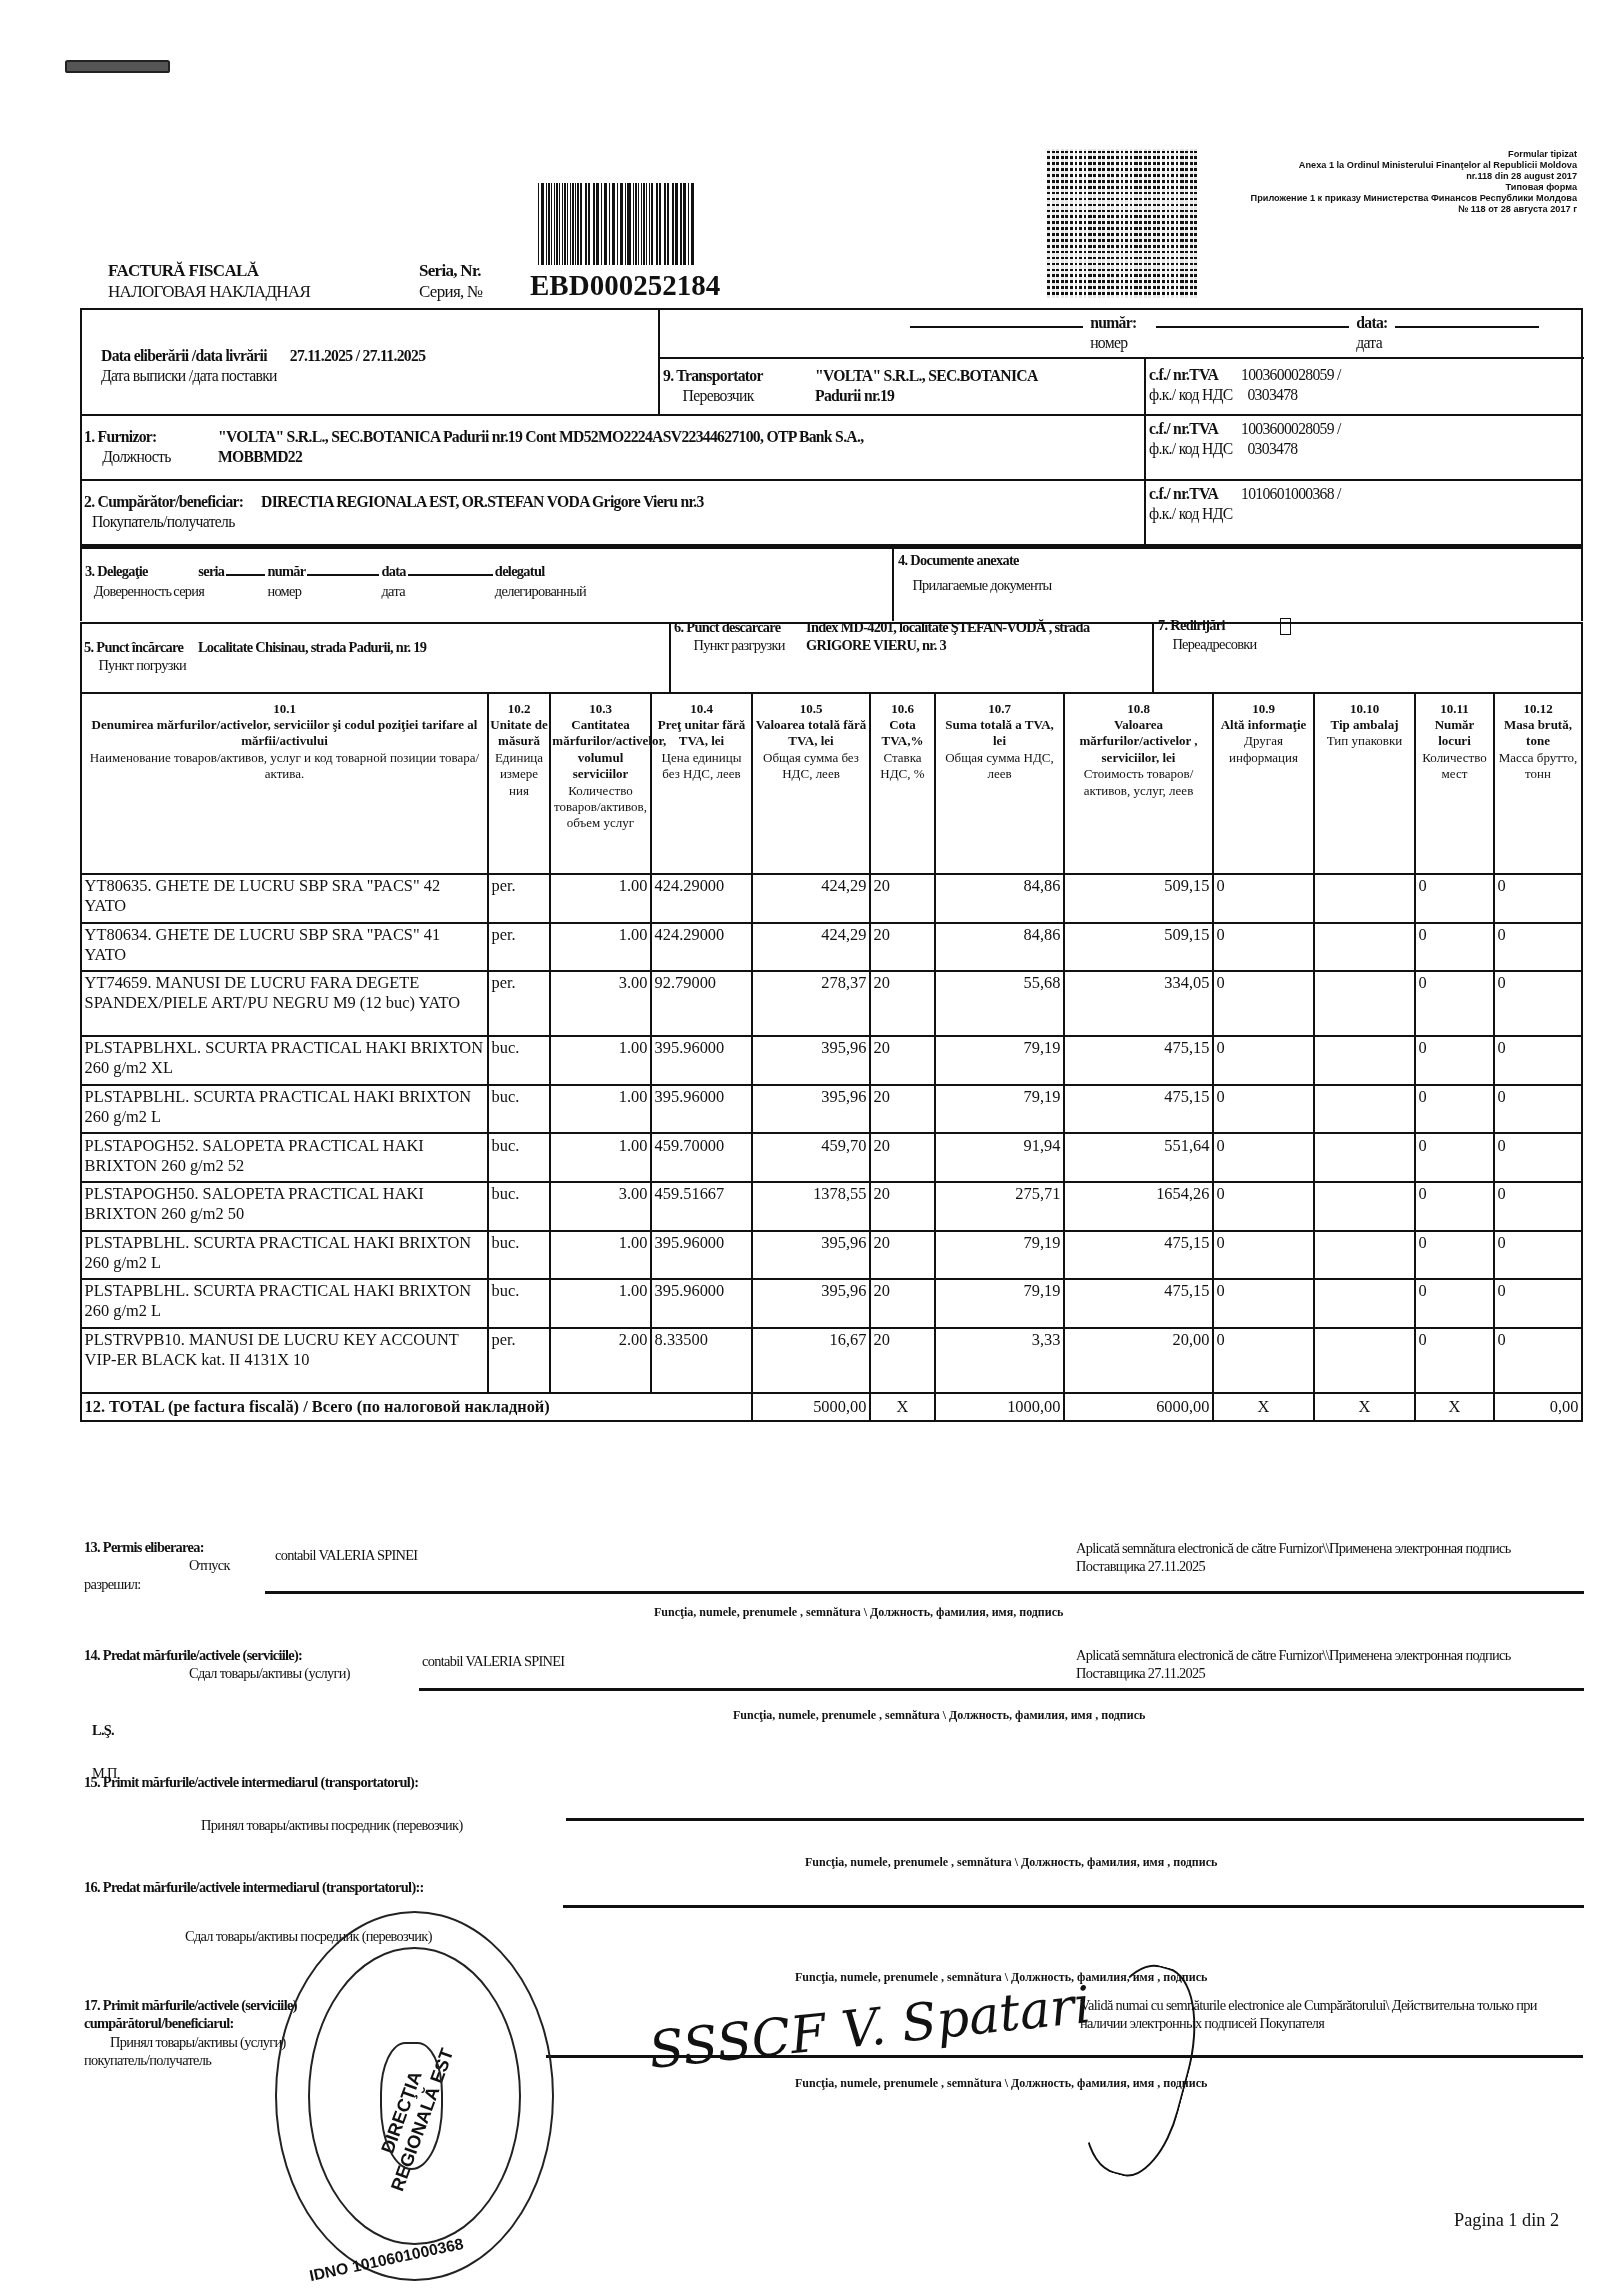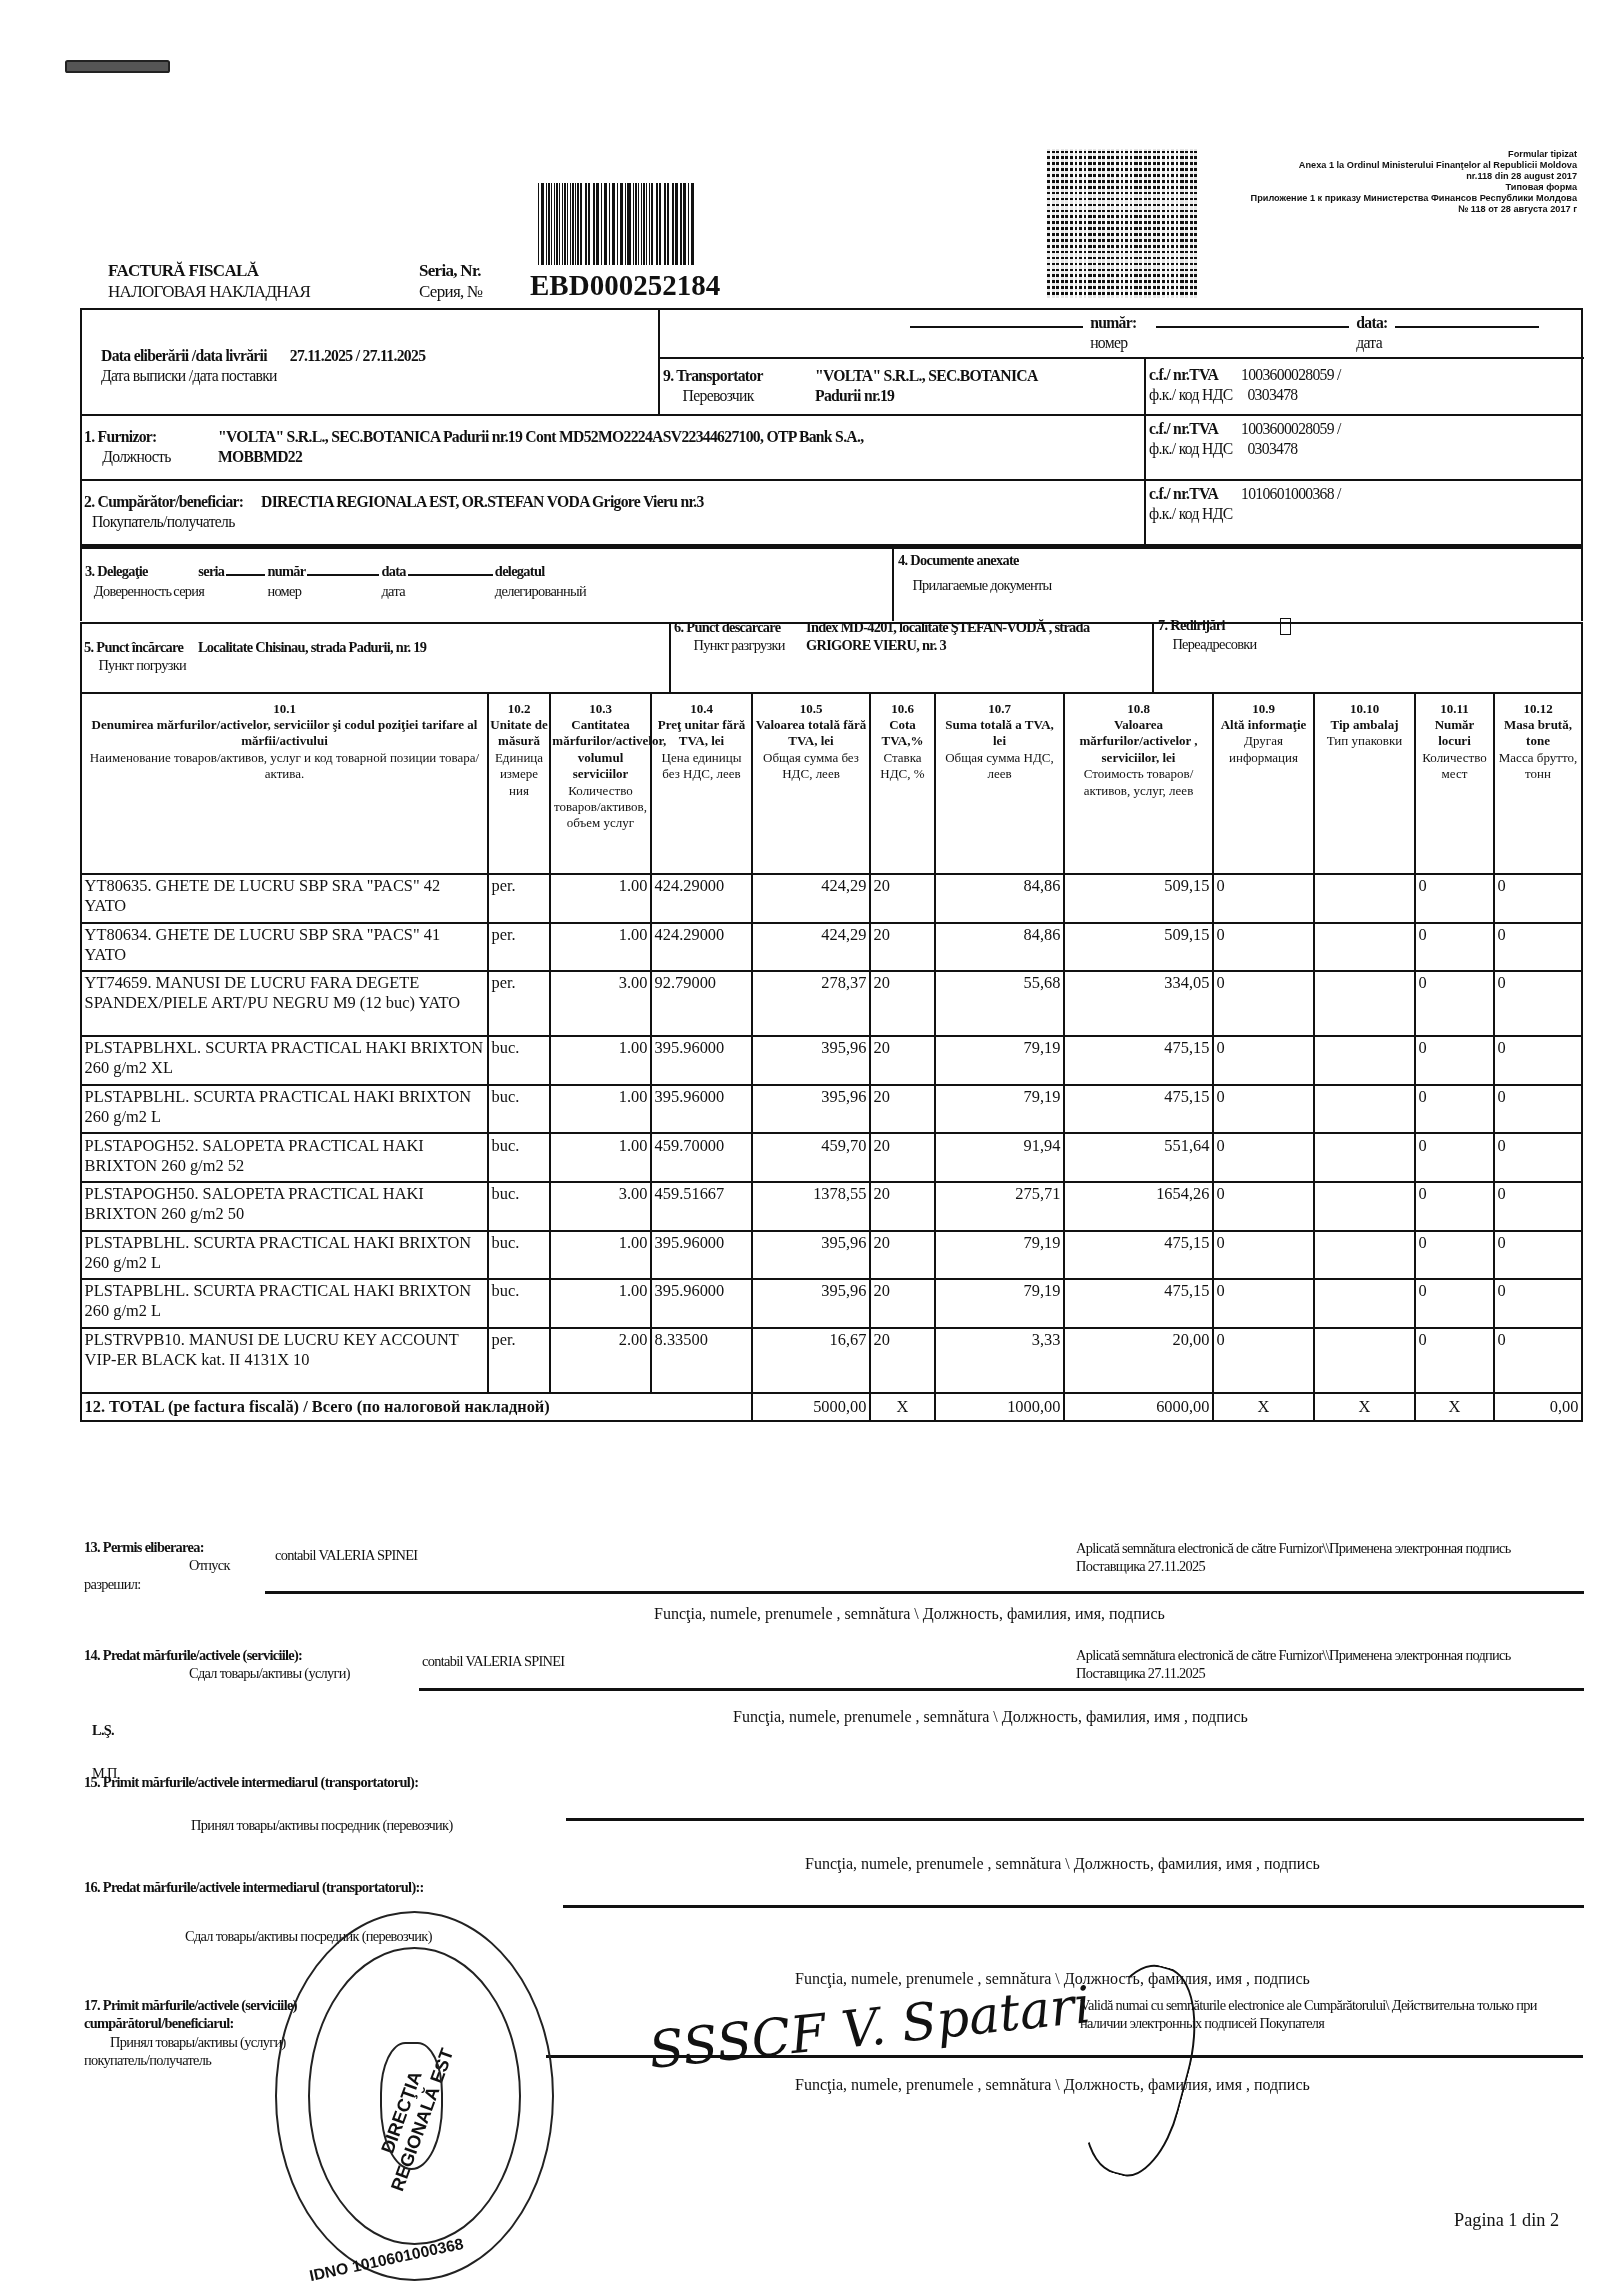--- a/index.html
+++ b/index.html
@@ -27,21 +27,21 @@
       repeating-linear-gradient(90deg,#111 0 2.6px,#fff 2.6px 4.6px,#111 4.6px 7.9px,#fff 7.9px 9.2px);}
   
   table#items{position:absolute;left:80px;top:692px;width:1503px;border-collapse:collapse;table-layout:fixed;}
   #items td,#items th{border:2px solid #111;font-size:16.4px;line-height:20px;padding:1.3px 2.6px;vertical-align:top;}
   #items th{font-size:13px;line-height:16.4px;font-weight:bold;text-align:center;padding:6.5px 1.3px;}
   #items th .ru{font-weight:normal;}
   #items tbody td{height:44px;}
   #items .r{text-align:right;}
   #items .c{text-align:center;}
   #items tr.total td{height:23.6px;vertical-align:middle;}
-  .sigcap{font-size:16px;font-weight:normal;text-align:center;}
+  .sigcap{font-size:12px;font-weight:bold;text-align:center;}
   .stamp{left:275px;top:1911px;width:275px;height:366px;border:2.6px solid #222;border-radius:50%;}
   .stamp2{left:308px;top:1947px;width:209px;height:294px;border:2px solid #222;border-radius:50%;}
   .stampTxt{font-family:"Liberation Sans",sans-serif;font-weight:bold;font-size:18.3px;}
 </style>
 </head>
 <body>
 
 <div class="abs" style="left:65px;top:60px;width:101px;height:9.2px;border:2px solid #222;border-radius:2.6px;background:#555;"></div>
 
 <div id="barcode" class="abs"></div>
@@ -439,21 +439,21 @@
 </div>
 <div class="abs cond f22" style="left:422px;top:1652px;">contabil VALERIA SPINEI</div>
 <div class="abs cond f22" style="left:1076px;top:1646px;width:458px;">Aplicată semnătura electronică de către Furnizor\\Применена электронная подпись Поставщика 27.11.2025</div>
 <div class="hline" style="left:419px;top:1688px;width:1165px;height:3.3px;"></div>
 <div class="abs sigcap" style="left:733px;top:1708px;">Funcţia, numele, prenumele , semnătura \ Должность, фамилия, имя , подпись</div>
 
 <div class="abs cond f22 b" style="left:92px;top:1721px;">L.Ş.</div>
 <div class="abs cond f22" style="left:92px;top:1764px;">М.П</div>
 
 <div class="abs cond f22 b" style="left:84px;top:1773px;">15. Primit mărfurile/activele intermediarul (transportatorul):</div>
-<div class="abs cond f22" style="left:191px;top:1816px;">Принял товары/активы посредник (перевозчик)</div>
+<div class="abs cond f22" style="left:201px;top:1816px;">Принял товары/активы посредник (перевозчик)</div>
 <div class="hline" style="left:566px;top:1818px;width:1018px;height:3.3px;"></div>
 <div class="abs sigcap" style="left:805px;top:1855px;">Funcţia, numele, prenumele , semnătura \ Должность, фамилия, имя , подпись</div>
 
 <div class="abs cond f22 b" style="left:84px;top:1878px;width:393px;">16. Predat mărfurile/activele intermediarul (transportatorul)::</div>
 <div class="abs cond f22" style="left:185px;top:1927px;">Сдал товары/активы посредник (перевозчик)</div>
 <div class="hline" style="left:563px;top:1905px;width:1021px;height:3.3px;"></div>
 <div class="abs sigcap" style="left:795px;top:1970px;">Funcţia, numele, prenumele , semnătura \ Должность, фамилия, имя , подпись</div>
 
 <div class="abs cond f22" style="left:84px;top:1996px;width:281px;">
   <div class="b">17. Primit mărfurile/activele (serviciile) cumpărătorul/beneficiarul:</div>

